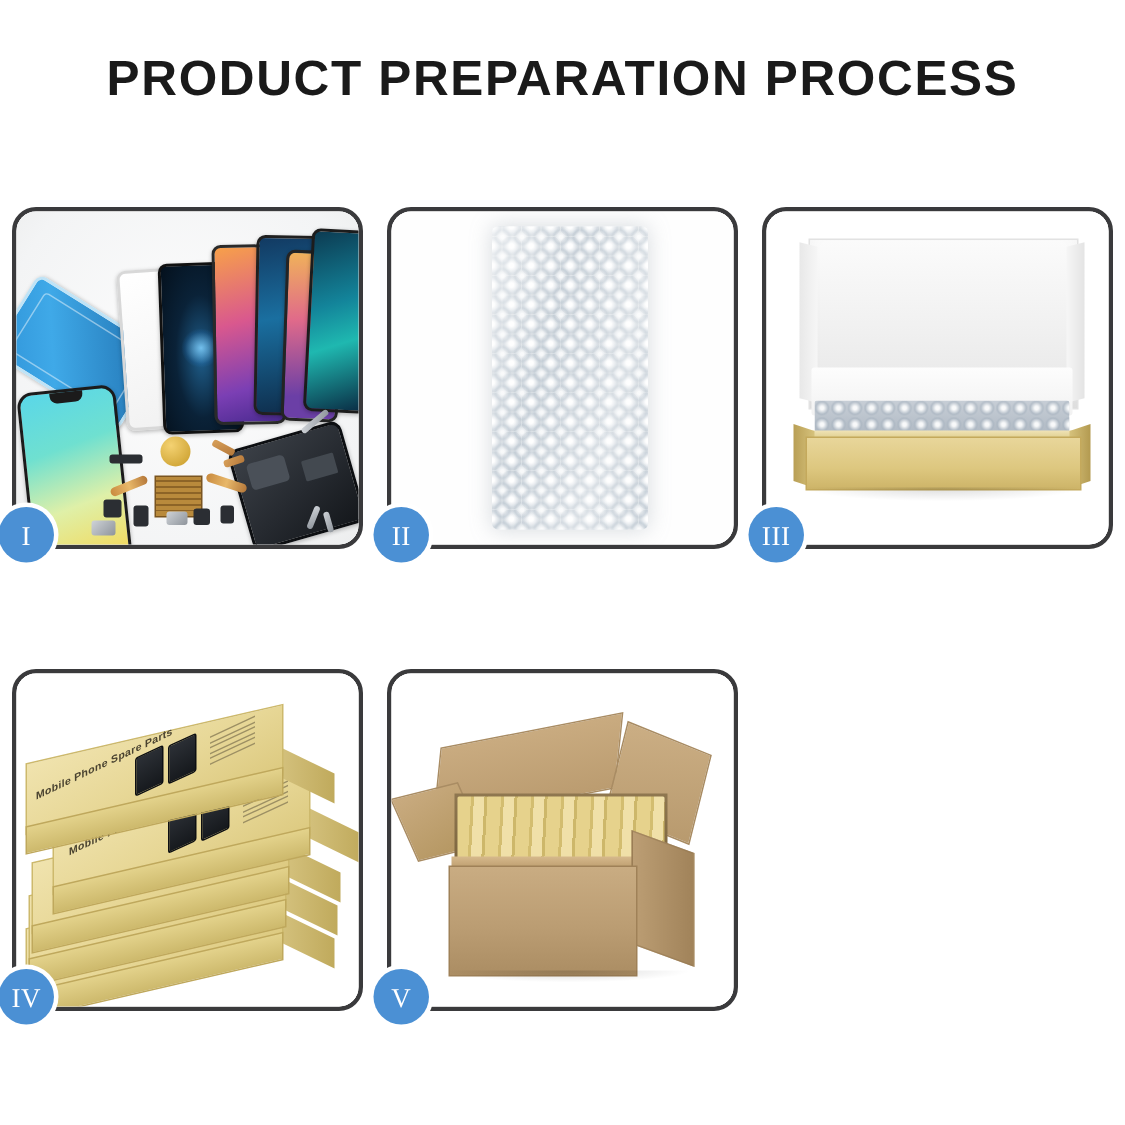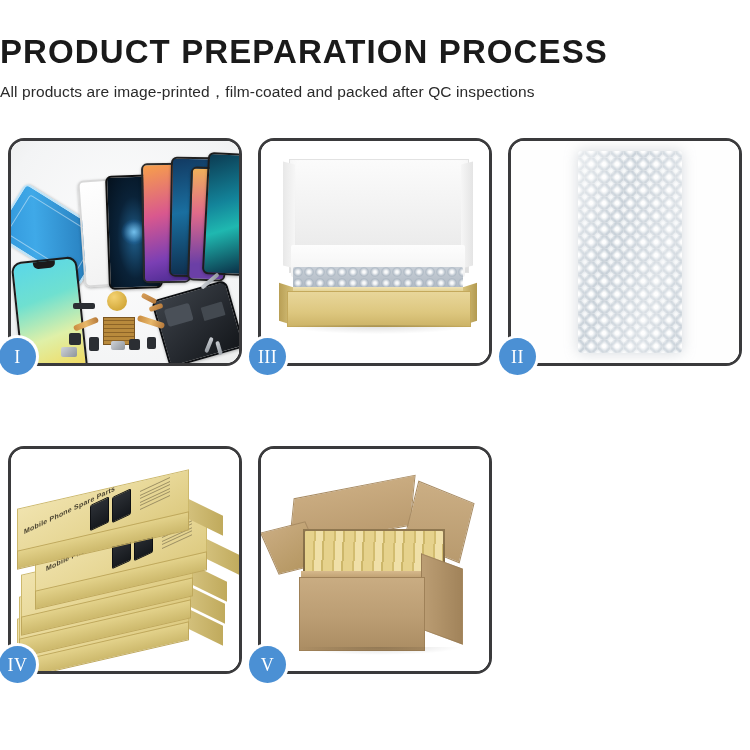--- a/index.html
+++ b/index.html
@@ -13,21 +13,21 @@
     overflow: hidden;
     font-family: "Liberation Sans", sans-serif;
     position: relative;
   }
 
   
   #header {
     position: absolute;
     left: 0; top: 0;
     width: 750px;
-    text-align: left;
+    text-align: center;
   }
   #page-title {
     margin: 0;
     padding-top: 33px;
     font-size: 33px;
     font-weight: 700;
     letter-spacing: 1.1px;
     color: #1a1a1a;
     font-family: "Liberation Sans", sans-serif;
     white-space: nowrap;
@@ -409,21 +409,20 @@
   .c6-shadow {
     position:absolute; left:16px; top:176px; width:184px; height:10px;
     background: radial-gradient(ellipse at 50% 0%, rgba(0,0,0,.13), transparent 72%);
   }
 </style>
 </head>
 <body>
 
 <div id="header">
   <h1 id="page-title">PRODUCT PREPARATION PROCESS</h1>
-  <p id="page-subtitle">All products are image-printed，film-coated and packed after QC inspections</p>
 </div>
 
 <div id="panel-grid">
 
   <div class="panel">
     <div class="panel-clip">
       <div class="p1-bg"></div>
       <div class="phone ph-a"></div>
       <div class="phone ph-b"></div>
       <div class="phone ph-c"></div>
@@ -449,43 +448,43 @@
       <div class="part dark" style="left:136px; top:196px; width:9px; height:12px;"></div>
       <div class="part silver" style="left:196px; top:196px; width:4px; height:16px; transform:rotate(22deg);"></div>
       <div class="part silver" style="left:206px; top:200px; width:4px; height:14px; transform:rotate(-16deg);"></div>
       <div class="part silver" style="left:188px; top:138px; width:22px; height:4px; transform:rotate(-40deg);"></div>
     </div>
     <div class="badge">I</div>
   </div>
 
   <div class="panel">
     <div class="panel-clip">
+      <div class="p2-bg"></div>
+      <div class="bubble-pack">
+        <div class="bubble-sheen"></div>
+      </div>
+    </div>
+    <div class="badge">II</div>
+  </div>
+
+  <div class="panel">
+    <div class="panel-clip">
       <div class="p3-bg"></div>
       <div class="m3-lid"></div>
       <div class="m3-lid-left"></div>
       <div class="m3-lid-right"></div>
       <div class="m3-foam"></div>
       <div class="m3-fill"></div>
       <div class="m3-rim"></div>
       <div class="m3-side-l"></div>
       <div class="m3-side-r"></div>
       <div class="m3-front"></div>
       <div class="m3-shadow"></div>
     </div>
     <div class="badge">III</div>
-  </div>
-
-  <div class="panel">
-    <div class="panel-clip">
-      <div class="p2-bg"></div>
-      <div class="bubble-pack">
-        <div class="bubble-sheen"></div>
-      </div>
-    </div>
-    <div class="badge">II</div>
   </div>
 
   <div class="panel">
     <div class="panel-clip">
       <div class="p4-bg"></div>
       <div class="stack">
 
         <div class="sbox" style="left:0px; top:128px;">
           <div class="side"></div>
           <div class="top"></div>

